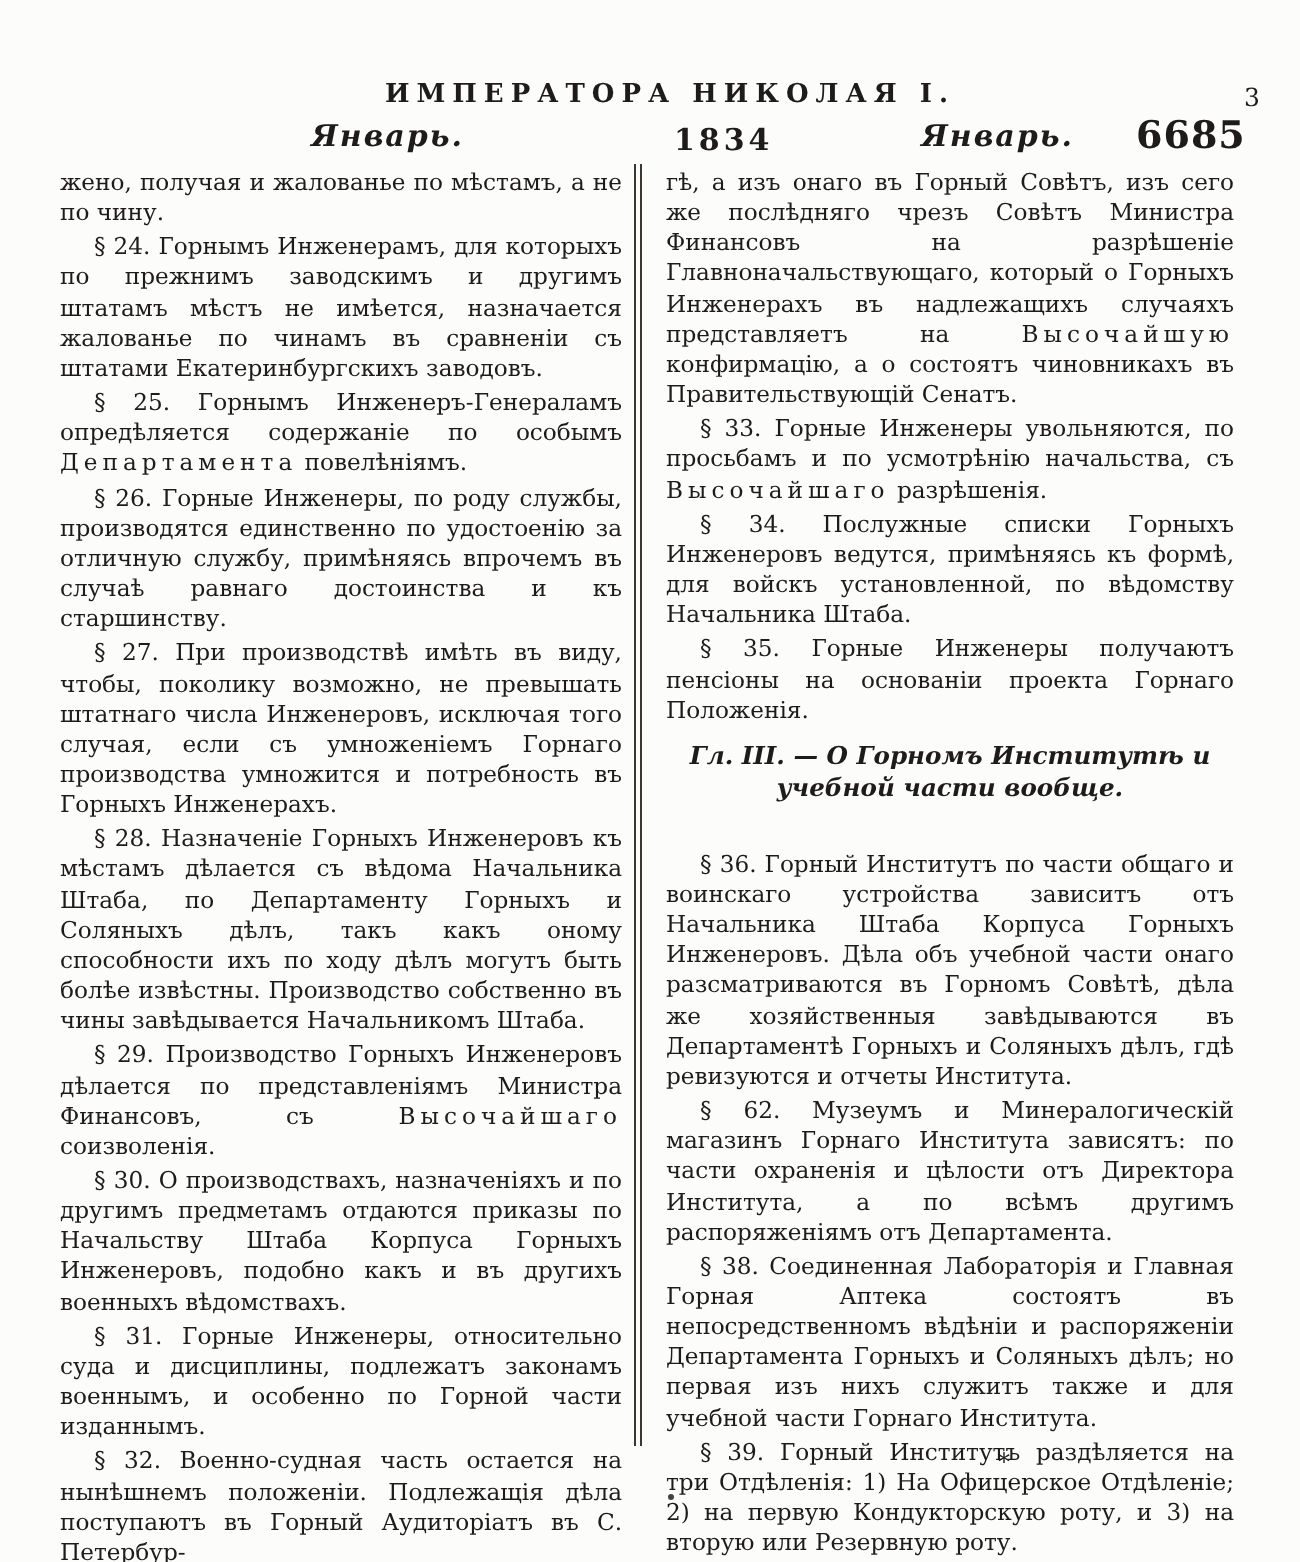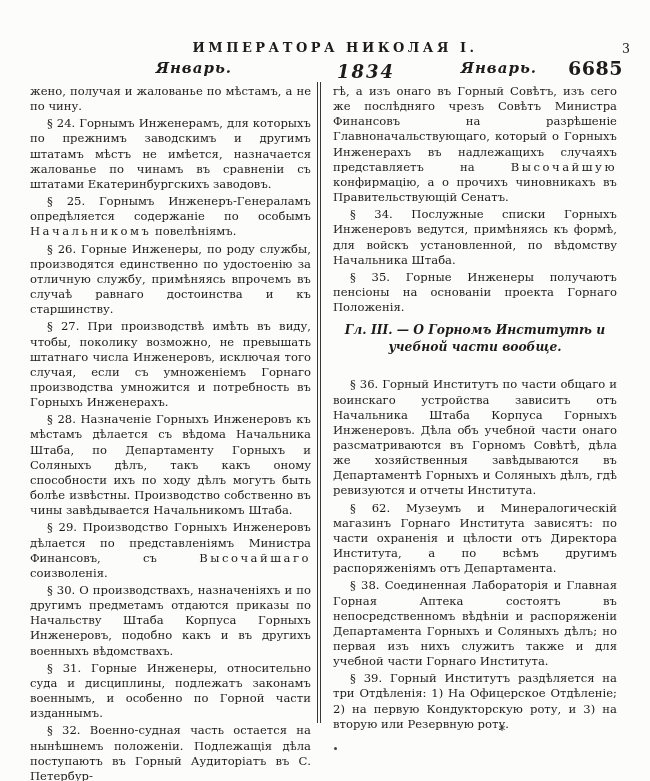--- a/index.html
+++ b/index.html
@@ -13,21 +13,21 @@
     text-align:center; font-weight:bold; font-size:13px; letter-spacing:3.5px;
     white-space:nowrap;
   }
   .page-num { position:absolute; top:41px; left:622px; font-size:12.5px; }
   .month {
     position:absolute; top:59px; width:90px; text-align:right;
     font-style:italic; font-weight:bold; font-size:15px; letter-spacing:1px;
   }
   .month-left  { left:142px; }
   .month-right { left:447px; }
-  .year { position:absolute; top:61px; left:337px; font-weight:bold; font-size:18px; letter-spacing:2px;font-style:italic; }
+  .year { position:absolute; top:61px; left:337px; font-weight:bold; font-size:15px; letter-spacing:2px; }
   .doc-number { position:absolute; top:57px; left:568px; font-size:19px; font-weight:bold; letter-spacing:0.5px; }
   .divider {
     position:absolute; top:82px; left:317px; height:641px; width:2px;
     border-left:1.2px solid #3a3733; border-right:1.2px solid #3a3733;
   }
   .col { position:absolute; top:84px; }
   .col-left  { left:30px;  width:281px; }
   .col-right { left:333px; width:284px; }
   p.para {
     margin:0; font-size:11.6px; line-height:15.15px;
@@ -49,31 +49,32 @@
   <div class="header-title">ИМПЕРАТОРА НИКОЛАЯ I.</div>
   <div class="page-num">3</div>
   <div class="month month-left">Январь.</div>
   <div class="year">1834</div>
   <div class="month month-right">Январь.</div>
   <div class="doc-number">6685</div>
   <div class="divider"></div>
   <div class="col col-left">
       <p class="para"><span>жено, получая и жалованье по мѣстамъ, а не по чину.</span></p>
       <p class="para indent"><span>§ 24. Горнымъ Инженерамъ, для которыхъ по прежнимъ заводскимъ и другимъ штатамъ мѣстъ не имѣется, назначается жалованье по чинамъ въ сравненіи съ штатами Екатеринбургскихъ заводовъ.</span></p>
-      <p class="para indent"><span>§ 25. Горнымъ Инженеръ-Генераламъ опредѣляется содержаніе по особымъ </span><span class="spaced">Начальникомъ</span><span> повелѣніямъ.</span></p>
+      <p class="para indent"><span>§ 25. Горнымъ Инженеръ-Генераламъ опредѣляется содержаніе по особымъ </span><span class="spaced">Департамента</span><span> повелѣніямъ.</span></p>
       <p class="para indent"><span>§ 26. Горные Инженеры, по роду службы, производятся единственно по удостоенію за отличную службу, примѣняясь впрочемъ въ случаѣ равнаго достоинства и къ старшинству.</span></p>
       <p class="para indent"><span>§ 27. При производствѣ имѣть въ виду, чтобы, поколику возможно, не превышать штатнаго числа Инженеровъ, исключая того случая, если съ умноженіемъ Горнаго производства умножится и потребность въ Горныхъ Инженерахъ.</span></p>
       <p class="para indent"><span>§ 28. Назначеніе Горныхъ Инженеровъ къ мѣстамъ дѣлается съ вѣдома Начальника Штаба, по Департаменту Горныхъ и Соляныхъ дѣлъ, такъ какъ оному способности ихъ по ходу дѣлъ могутъ быть болѣе извѣстны. Производство собственно въ чины завѣдывается Начальникомъ Штаба.</span></p>
       <p class="para indent"><span>§ 29. Производство Горныхъ Инженеровъ дѣлается по представленіямъ Министра Финансовъ, съ </span><span class="spaced">Высочайшаго</span><span> соизволенія.</span></p>
       <p class="para indent"><span>§ 30. О производствахъ, назначеніяхъ и по другимъ предметамъ отдаются приказы по Начальству Штаба Корпуса Горныхъ Инженеровъ, подобно какъ и въ другихъ военныхъ вѣдомствахъ.</span></p>
       <p class="para indent"><span>§ 31. Горные Инженеры, относительно суда и дисциплины, подлежатъ законамъ военнымъ, и особенно по Горной части изданнымъ.</span></p>
       <p class="para indent"><span>§ 32. Военно-судная часть остается на нынѣшнемъ положеніи. Подлежащія дѣла поступаютъ въ Горный Аудиторіатъ въ С. Петербур-</span></p>
     </div>
   <div class="col col-right">
-      <p class="para"><span>гѣ, а изъ онаго въ Горный Совѣтъ, изъ сего же послѣдняго чрезъ Совѣтъ Министра Финансовъ на разрѣшеніе Главноначальствующаго, который о Горныхъ Инженерахъ въ надлежащихъ случаяхъ представляетъ на </span><span class="spaced">Высочайшую</span><span> конфирмацію, а о прочихъ чиновникахъ въ Правительствующій Сенатъ.</span></p>
+      <p class="para"><span>гѣ, а изъ онаго въ Горный Совѣтъ, изъ сего же послѣдняго чрезъ Совѣтъ Министра Финансовъ на разрѣшеніе Главноначальствующаго, который о Горныхъ Инженерахъ въ надлежащихъ случаяхъ представляетъ на </span><span class="spaced">Высочайшую</span><span> конфирмацію, а о состоятъ чиновникахъ въ Правительствующій Сенатъ.</span></p>
+      <p class="para indent"><span>§ 33. Горные Инженеры увольняются, по просьбамъ и по усмотрѣнію начальства, съ </span><span class="spaced">Высочайшаго</span><span> разрѣшенія.</span></p>
       <p class="para indent"><span>§ 34. Послужные списки Горныхъ Инженеровъ ведутся, примѣняясь къ формѣ, для войскъ установленной, по вѣдомству Начальника Штаба.</span></p>
       <p class="para indent"><span>§ 35. Горные Инженеры получаютъ пенсіоны на основаніи проекта Горнаго Положенія.</span></p>
       <p class="para heading">Гл. III. — О Горномъ Институтѣ и<br>учебной части вообще.</p>
       <p class="para indent"><span>§ 36. Горный Институтъ по части общаго и воинскаго устройства зависитъ отъ Начальника Штаба Корпуса Горныхъ Инженеровъ. Дѣла объ учебной части онаго разсматриваются въ Горномъ Совѣтѣ, дѣла же хозяйственныя завѣдываются въ Департаментѣ Горныхъ и Соляныхъ дѣлъ, гдѣ ревизуются и отчеты Института.</span></p>
       <p class="para indent"><span>§ 62. Музеумъ и Минералогическій магазинъ Горнаго Института зависятъ: по части охраненія и цѣлости отъ Директора Института, а по всѣмъ другимъ распоряженіямъ отъ Департамента.</span></p>
       <p class="para indent"><span>§ 38. Соединенная Лабораторія и Главная Горная Аптека состоятъ въ непосредственномъ вѣдѣніи и распоряженіи Департамента Горныхъ и Соляныхъ дѣлъ; но первая изъ нихъ служитъ также и для учебной части Горнаго Института.</span></p>
       <p class="para indent"><span>§ 39. Горный Институтъ раздѣляется на три Отдѣленія: 1) На Офицерское Отдѣленіе; 2) на первую Кондукторскую роту, и 3) на вторую или Резервную роту.</span></p>
     </div>
   <div class="footnote-mark">*</div>
   <div class="ink-speck"></div>

